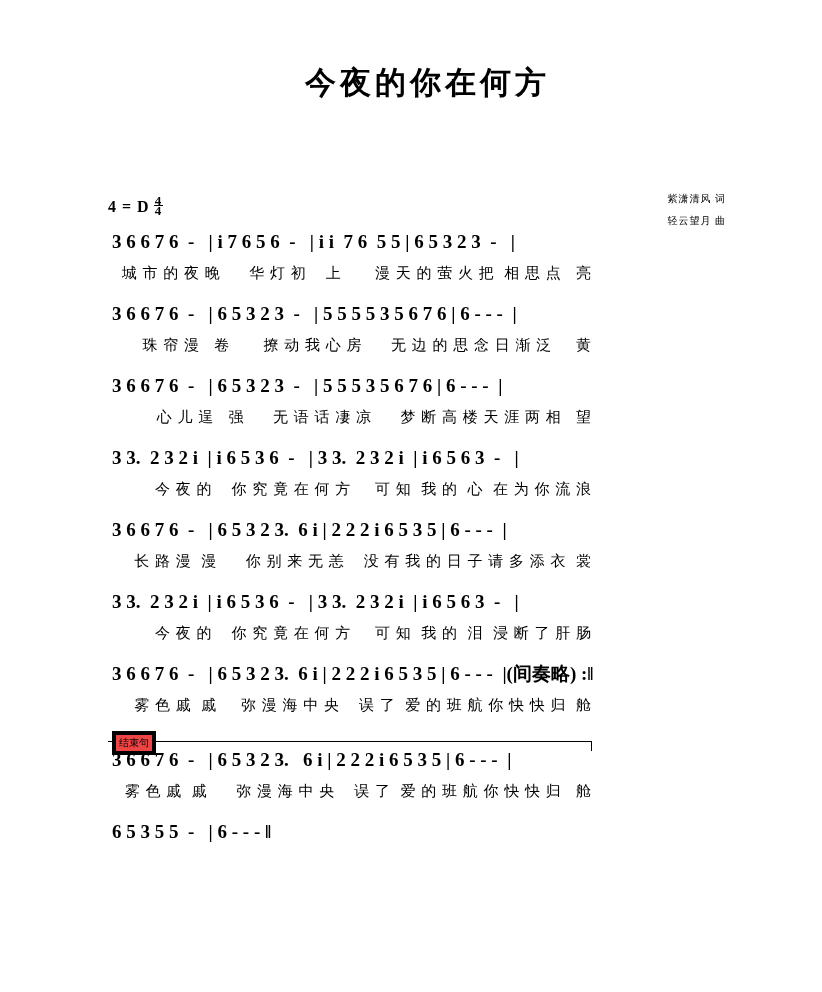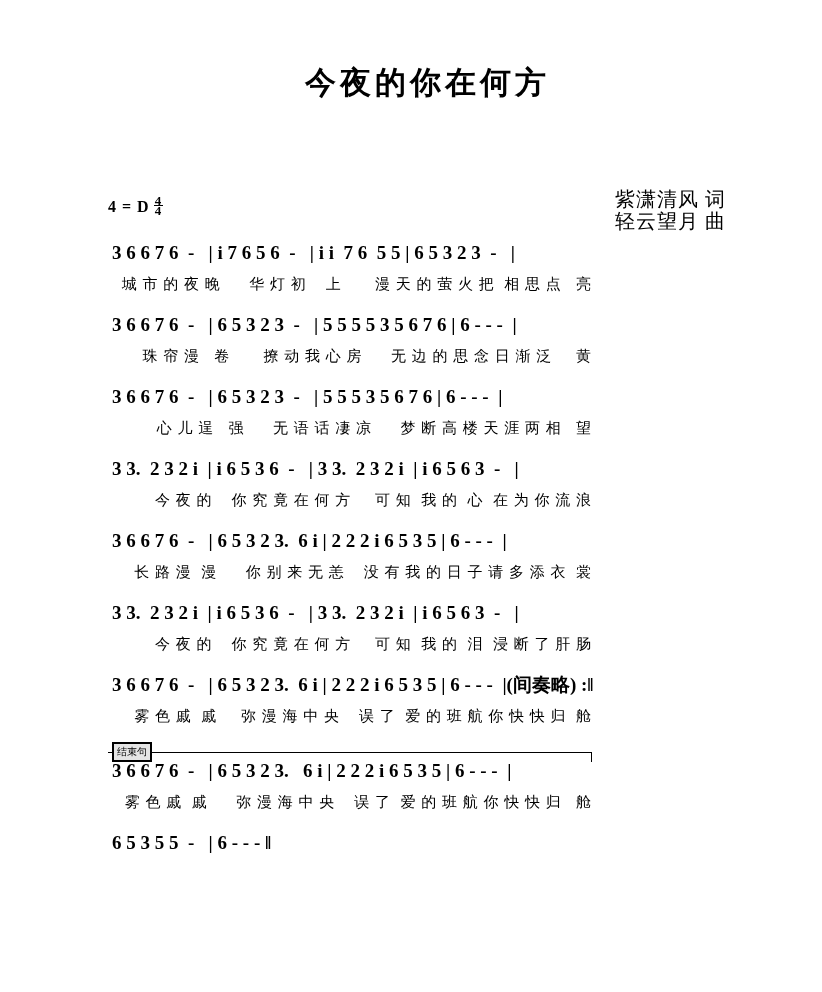--- a/index.html
+++ b/index.html
@@ -26,21 +26,21 @@
     font-weight: bold;
     font-size: 31px;
     letter-spacing: 4px;
     margin-top: 62px;
     padding-left: 33px;
   }
   .credits {
     position: absolute;
     right: 96px;
     top: 126px;
-    font-size: 20px;
+    font-size: 10px;
     line-height: 22px;
     letter-spacing: 1px;
   }
   .keysig {
     position: absolute;
     left: 108px;
     top: 134px;
     font-size: 16px;
     font-weight: bold;
     letter-spacing: 1px;
@@ -52,21 +52,21 @@
     font-size: 13px;
     line-height: 9px;
     text-align: center;
   }
   .keysig .frac .num { display: block; border-bottom: 1.4px solid #000; padding: 0 1px; }
   .keysig .frac .den { display: block; padding: 0 1px; }
 
   .systems {
     position: absolute;
     left: 0;
-    top: 178px;
+    top: 167px;
     width: 688px;
   }
   .system {
     position: relative;
     height: 72px;
     padding-left: 112px;
     padding-right: 96px;
   }
   .notes {
     font-family: "Liberation Serif", serif;
@@ -84,23 +84,23 @@
     white-space: pre;
     line-height: 24px;
     margin-top: 6px;
     text-align: right;
   }
   .tag {
     position: absolute;
     left: 112px;
     top: -2px;
     font-size: 10px;
-    border: 2px solid #000000;
+    border: 4px solid #000000;
     padding: 1px 3px;
-    background: #e5e5e5;
+    background: #ef4444;
   }
   .endline {
     position: absolute;
     left: 108px;
     right: 96px;
     top: 8px;
     border-top: 1.3px solid #000;
     height: 0;
   }
   .endline:after {

